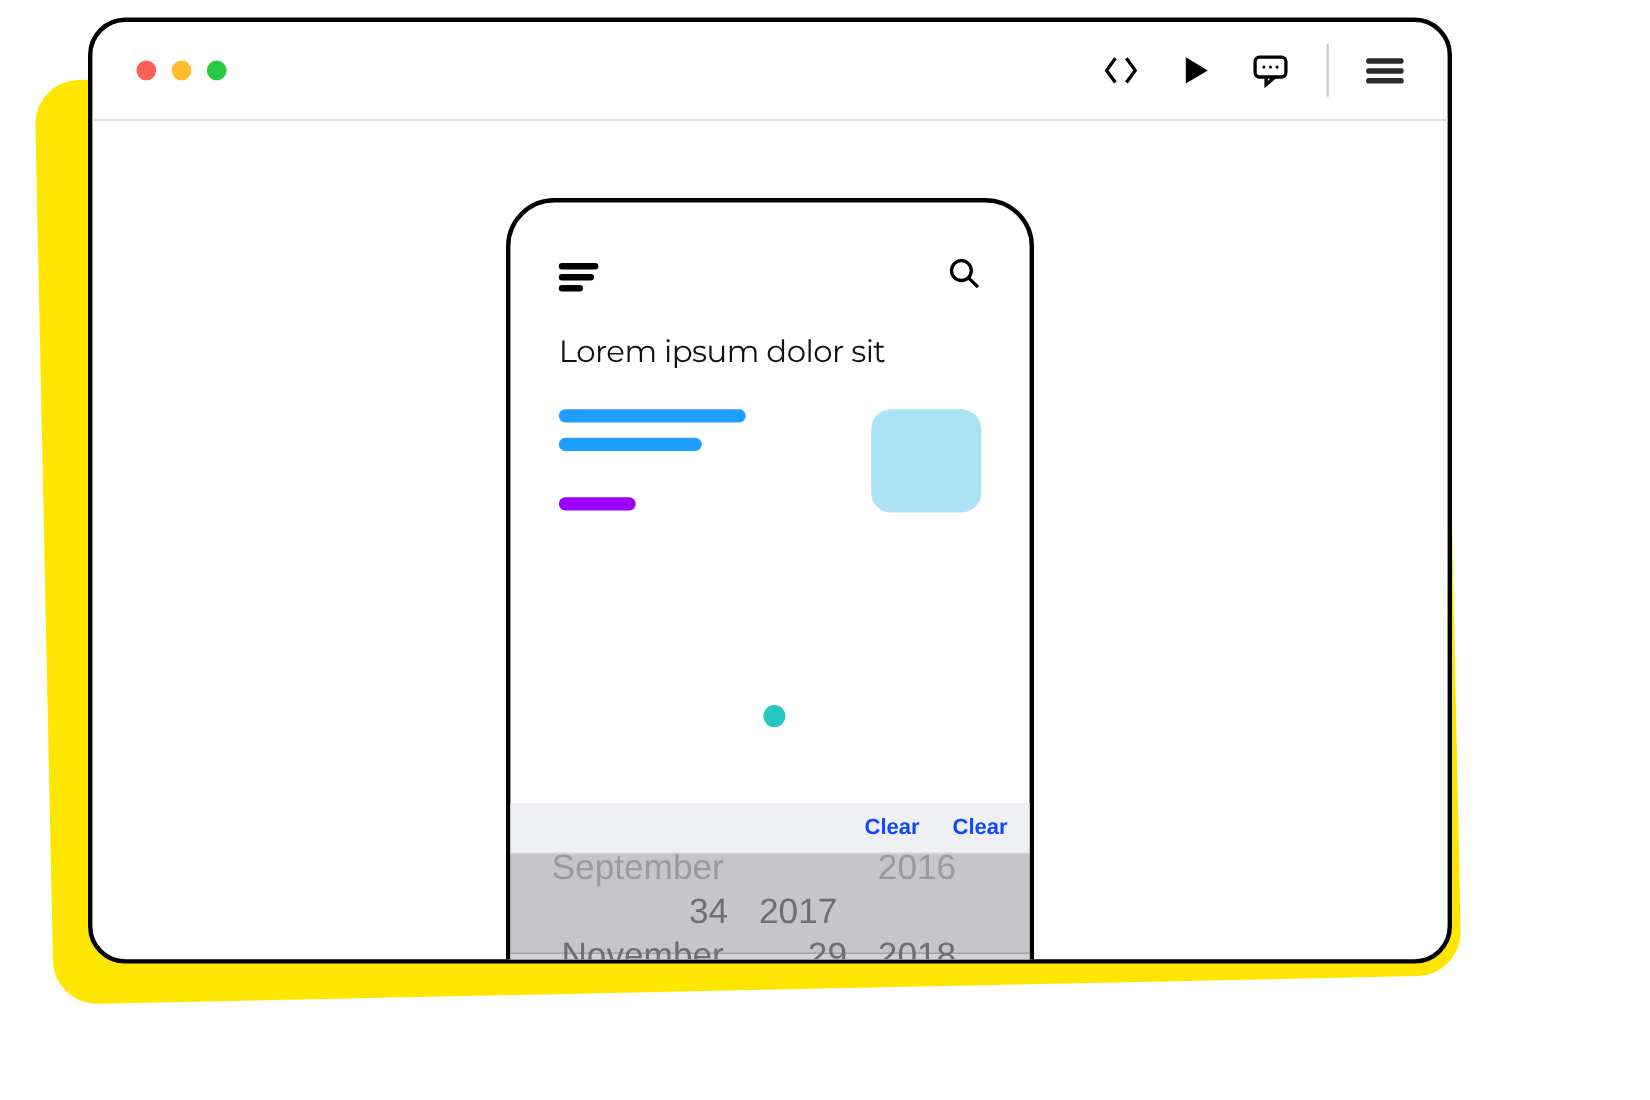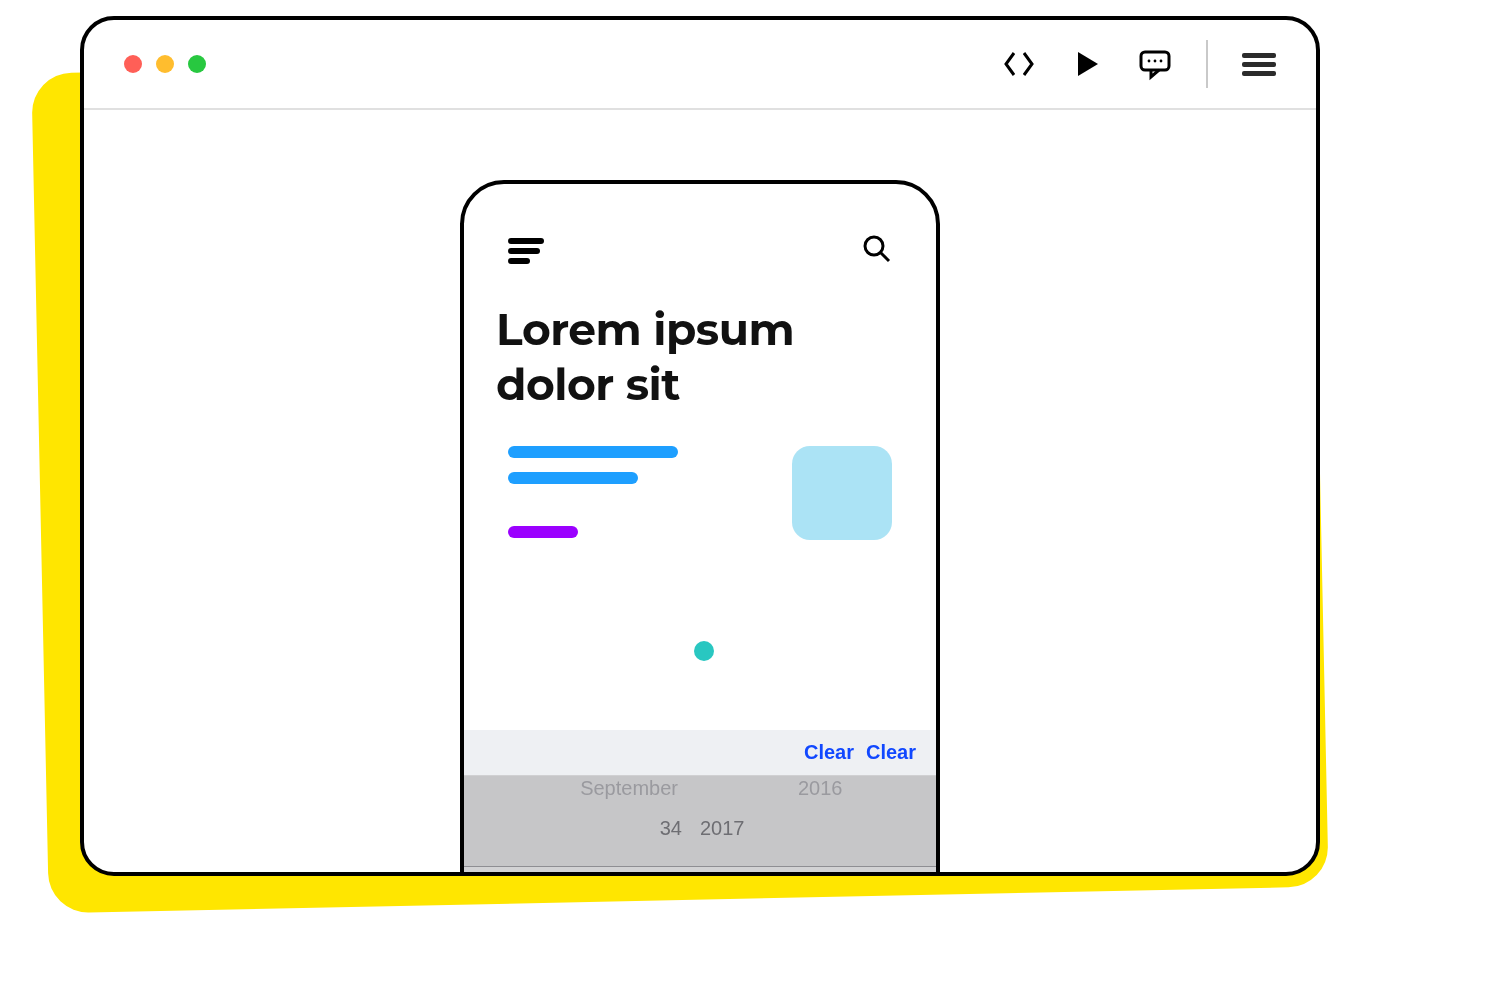--- a/index.html
+++ b/index.html
@@ -81,24 +81,24 @@
     align-items: center;
     justify-content: space-between;
   }
   .mini-hamburger div { width:36px; height:6px; background:#000; border-radius:3px; margin:4px 0; }
   .mini-hamburger div:nth-child(2){ width:32px; }
   .mini-hamburger div:nth-child(3){ width:22px; }
 
   .search-icon svg { stroke:#000; fill:none; stroke-width:3; }
 
   .phone-title {
-    padding: 34px 44px 0 32px;
+    padding: 34px 44px 0 44px;
     font-family: "Montserrat","Segoe UI",Arial,sans-serif;
-    font-weight: 700;
-    font-size: 44px;
+    font-weight: 400;
+    font-size: 28px;
     line-height: 1.25;
     letter-spacing: -0.5px;
     color:#111;
   }
 
   .phone-content {
     padding: 34px 44px 0 44px;
     display: flex;
     justify-content: space-between;
     align-items: flex-start;
@@ -117,21 +117,21 @@
     position:absolute;
     left:0; right:0; bottom:0;
     background:#c6c6c8;
   }
   .picker-toolbar {
     background:#eef0f3;
     height:46px;
     display:flex;
     align-items:center;
     justify-content:flex-end;
-    gap:12px;
+    gap:30px;
     padding:0 20px;
     border-bottom:1px solid #d0d0d2;
   }
   .picker-btn {
     color:#1148ff;
     font-size:20px;
     font-weight:700;
     font-family:-apple-system,Helvetica,Arial,sans-serif;
   }
   .wheels {
@@ -148,24 +148,24 @@
     border-top:1px solid #8e8e93;
     border-bottom:1px solid #8e8e93;
     background:#d2d2d4;
     z-index:0;
   }
   .wheel-row {
     position:relative;
     z-index:1;
     display:grid;
     grid-template-columns: 1fr 80px 110px;
-    column-gap: 18px;
+    column-gap: 28px;
     height:40px;
     align-items:center;
-    font-size:20px;
+    font-size:32px;
     color:#6e6e73;
     padding: 0 28px 0 0;
   }
   .wheel-row .m { text-align:right; padding-right:4px; }
   .wheel-row .d { text-align:right; }
   .wheel-row .y { text-align:left; }
   .wheel-row.far { color:#9a9a9f; }
 
   .cursor-dot {
     position:absolute;
@@ -256,20 +256,25 @@
 
         <div class="wheel-row far" style="margin-top:-8px">
           <span class="m">September</span>
           <span class="d"></span>
           <span class="y">2016</span>
         </div>
         <div class="wheel-row">
           <span class="d">34</span>
           <span class="y">2017</span>
         </div>
+        <div class="wheel-row">
+          <span class="m">November</span>
+          <span class="d">29</span>
+          <span class="y">2018</span>
+        </div>
 
       </div>
     </div>
 
   </div>
 
 </div>
 
 <div class="cursor-dot"></div>
 

